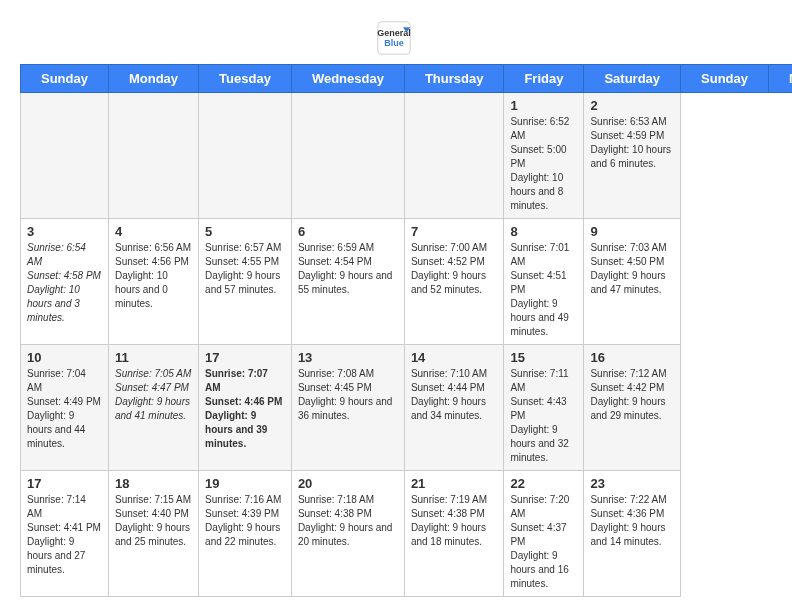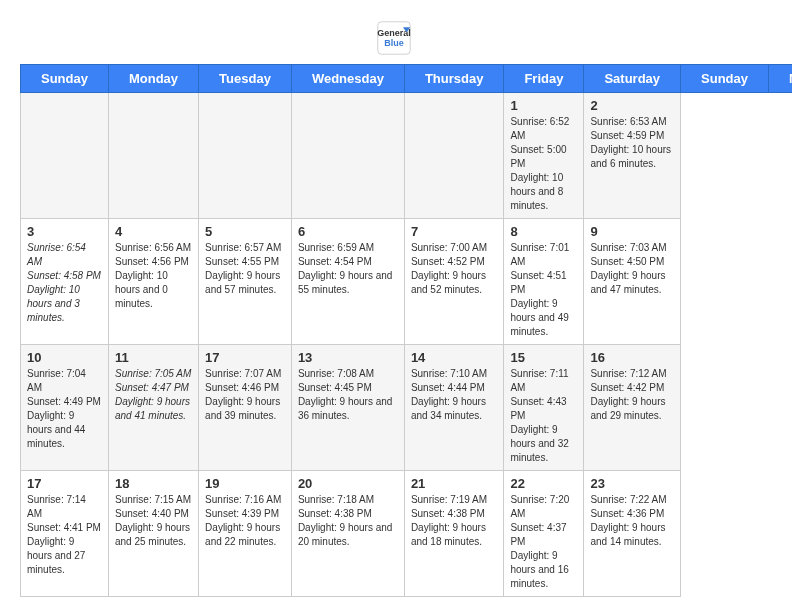--- a/index.html
+++ b/index.html
@@ -200,21 +200,21 @@
 Daylight: 9 hours and 44 minutes.</div>
         </td>
         <td>
           <span class="day-number">11</span>
           <div class="cell-info" style="white-space: pre-line; font-style: italic;">Sunrise: 7:05 AM
 Sunset: 4:47 PM
 Daylight: 9 hours and 41 minutes.</div>
         </td>
         <td>
           <span class="day-number">17</span>
-          <div class="cell-info" style="white-space: pre-line;">Sunrise: 7:07 AM
+          <div class="cell-info" style="white-space: pre-line; font-weight: bold;">Sunrise: 7:07 AM
 Sunset: 4:46 PM
 Daylight: 9 hours and 39 minutes.</div>
         </td>
         <td>
           <span class="day-number">13</span>
           <div class="cell-info" style="white-space: pre-line;">Sunrise: 7:08 AM
 Sunset: 4:45 PM
 Daylight: 9 hours and 36 minutes.</div>
         </td>
         <td>

